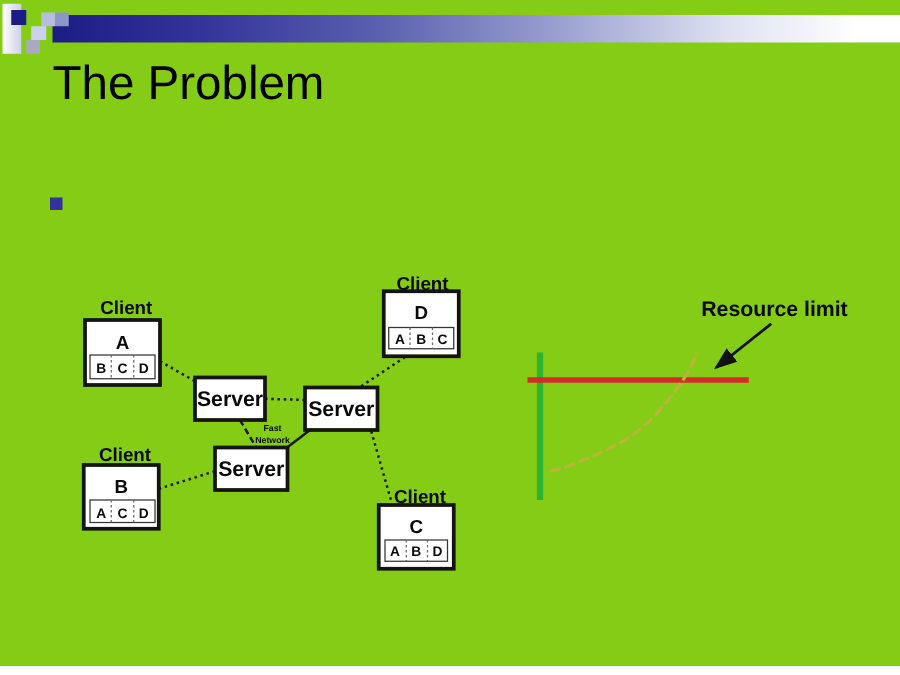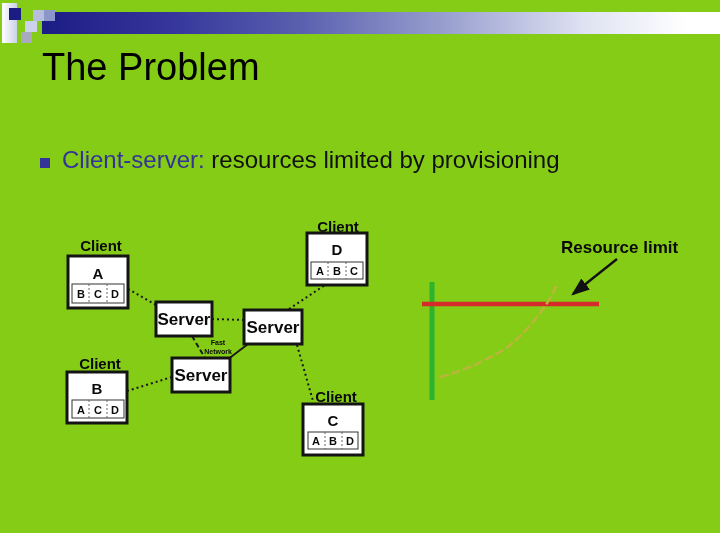--- a/index.html
+++ b/index.html
@@ -53,21 +53,20 @@
   <div class="sq sq-navy"></div>
   <div class="sq sq-lav"></div>
   <div class="sq sq-slate"></div>
   <div class="sq sq-light"></div>
   <div class="sq sq-gray"></div>
 
   <div class="title">The Problem</div>
 
   <div class="bullet-row">
     <div class="bullet-marker"></div>
-    <div class="bullet-text"><span class="bullet-lead">Client-server:</span><span> resources limited by provisioning</span></div>
   </div>
 
   <svg class="figure" viewBox="0 0 335 258">
 
     <line class="dot" x1="73" y1="84" x2="101" y2="100"></line>
     <line class="dot" x1="157" y1="114" x2="189" y2="115"></line>
     <line class="dash" x1="137" y1="131" x2="150" y2="153"></line>
     <line class="solid" x1="172" y1="155" x2="193" y2="139"></line>
     <line class="dot" x1="234" y1="104" x2="270" y2="80"></line>
     <line class="dot" x1="242" y1="140" x2="258" y2="196"></line>

